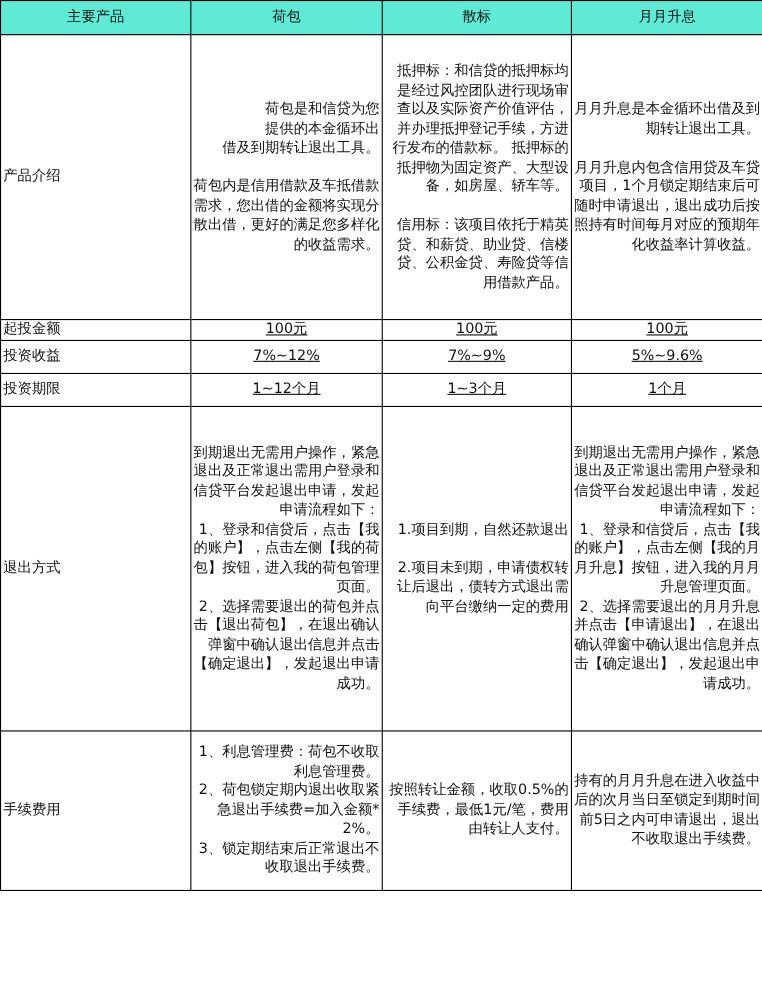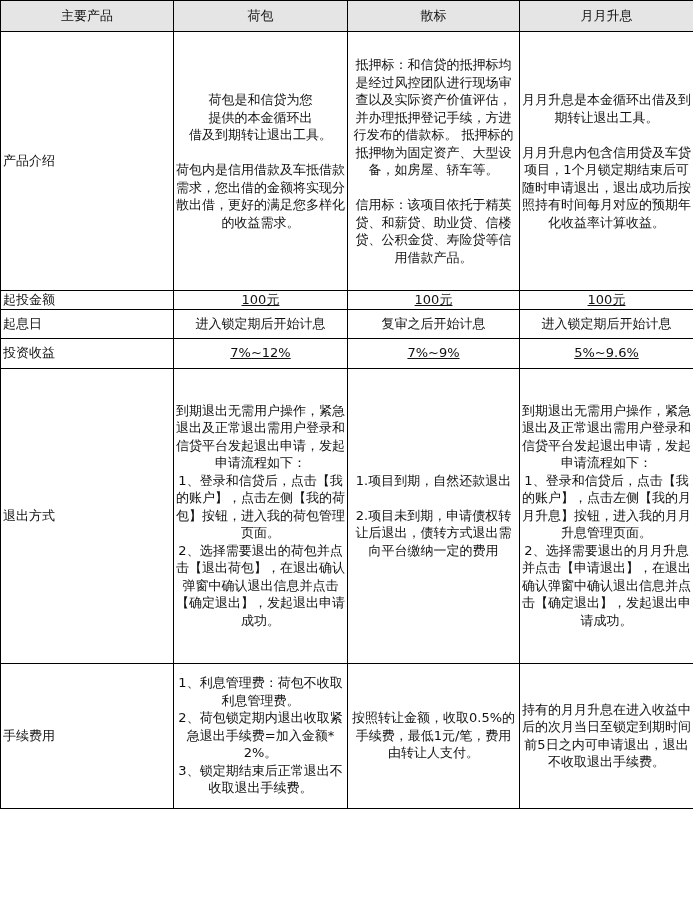--- a/index.html
+++ b/index.html
@@ -1,22 +1,22 @@
 <!DOCTYPE html>
 <html><head>
 <meta charset="utf-8">
 <style>
   html, body { margin:0; padding:0; background:#ffffff; }
   body { width:693px; height:901px; overflow:hidden; font-family:"DejaVu Sans", sans-serif; color:#111; }
   table.cmp { border-collapse:collapse; table-layout:fixed; width:693px; position:absolute; left:0; top:0; }
   table.cmp td, table.cmp th { border:1px solid #000; font-size:13px; line-height:17.5px; padding:0 2px; vertical-align:middle; word-break:break-all; white-space:pre-wrap; font-weight:normal; }
-  table.cmp th { background:#e5e5e5; text-align:center; }
+  table.cmp th { background:#5eead4; text-align:center; }
   td.lbl { text-align:left; }
   td.ctr { text-align:center;text-decoration:underline; }
-  td.lft { text-align:center; }
+  td.lft { text-align:right; }
   col.c0 { width:173px; } col.c1 { width:174px; } col.c2 { width:172px; } col.c3 { width:174px; }
 </style>
 </head>
 <body>
 
 <table class="cmp">
   <colgroup>
       <col class="c0">
       <col class="c1">
       <col class="c2">
@@ -42,31 +42,31 @@
     <td class="lft">月月升息是本金循环出借及到期转让退出工具。
 
 月月升息内包含信用贷及车贷项目，1个月锁定期结束后可随时申请退出，退出成功后按照持有时间每月对应的预期年化收益率计算收益。</td>
   </tr>
   <tr style="height:15px">
     <td class="lbl">起投金额</td>
     <td class="ctr">100元</td>
     <td class="ctr">100元</td>
     <td class="ctr">100元</td>
   </tr>
-  <tr style="height:29px">
-    <td class="lbl">起息日</td>
-    <td class="lft">进入锁定期后开始计息</td>
-    <td class="lft">复审之后开始计息</td>
-    <td class="lft">进入锁定期后开始计息</td>
-  </tr>
   <tr style="height:30px">
     <td class="lbl">投资收益</td>
     <td class="ctr">7%~12%</td>
     <td class="ctr">7%~9%</td>
     <td class="ctr">5%~9.6%</td>
+  </tr>
+  <tr style="height:30px">
+    <td class="lbl">投资期限</td>
+    <td class="ctr">1~12个月</td>
+    <td class="ctr">1~3个月</td>
+    <td class="ctr">1个月</td>
   </tr>
   <tr style="height:295px">
     <td class="lbl">退出方式</td>
     <td class="lft">到期退出无需用户操作，紧急退出及正常退出需用户登录和信贷平台发起退出申请，发起申请流程如下：
 1、登录和信贷后，点击【我的账户】，点击左侧【我的荷包】按钮，进入我的荷包管理页面。
 2、选择需要退出的荷包并点击【退出荷包】，在退出确认弹窗中确认退出信息并点击【确定退出】，发起退出申请成功。</td>
     <td class="lft">1.项目到期，自然还款退出
 
 2.项目未到期，申请债权转让后退出，债转方式退出需向平台缴纳一定的费用</td>
     <td class="lft">到期退出无需用户操作，紧急退出及正常退出需用户登录和信贷平台发起退出申请，发起申请流程如下：

